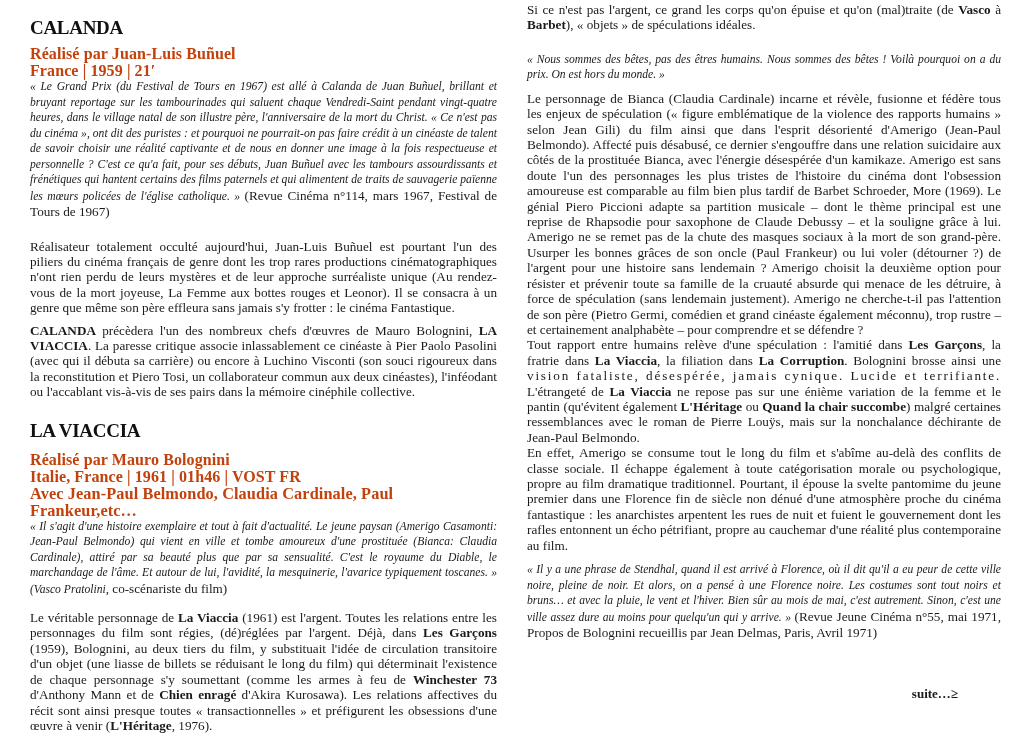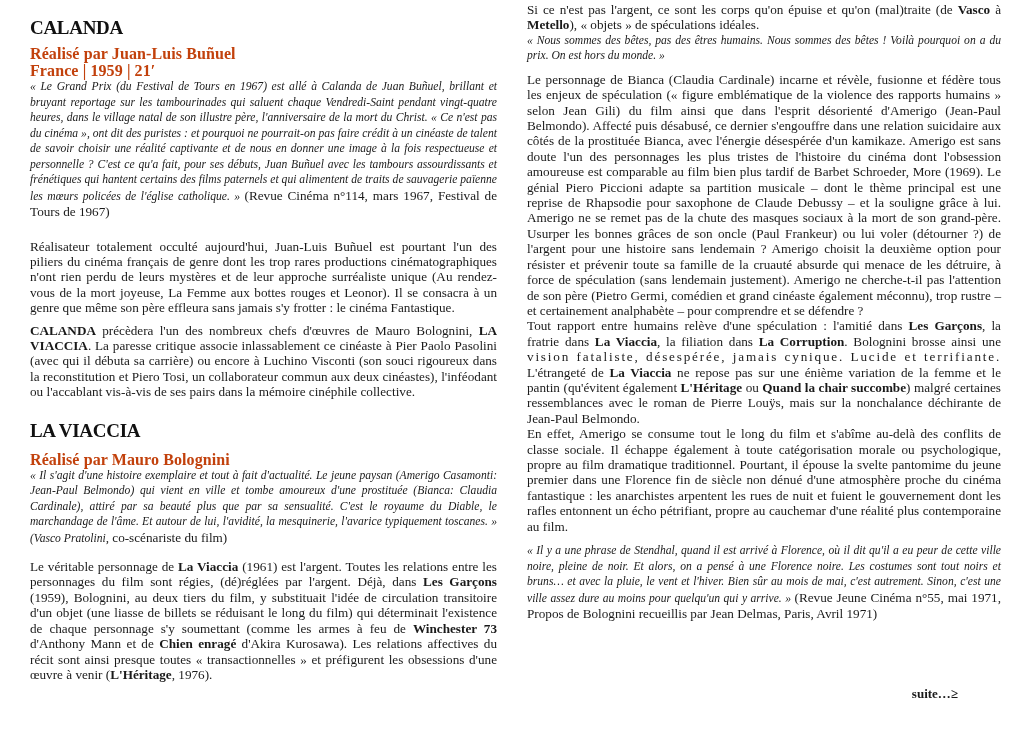--- a/index.html
+++ b/index.html
@@ -29,26 +29,28 @@
 <div class="col col-left">
   <h1 class="title" style="margin-top:17px;">CALANDA</h1>
   <p class="meta" style="margin-top:6px;">Réalisé par Juan-Luis Buñuel</p>
   <p class="meta">France | 1959 | 21′</p>
   <p class="quote"><span>« Le Grand Prix (du Festival de Tours en 1967) est allé à Calanda de Juan Buñuel, brillant et bruyant reportage sur les tambourinades qui saluent chaque Vendredi-Saint pendant vingt-quatre heures, dans le village natal de son illustre père, l'anniversaire de la mort du Christ. « Ce n'est pas du cinéma », ont dit des puristes : et pourquoi ne pourrait-on pas faire crédit à un cinéaste de talent de savoir choisir une réalité captivante et de nous en donner une image à la fois respectueuse et personnelle ? C'est ce qu'a fait, pour ses débuts, Juan Buñuel avec les tambours assourdissants et frénétiques qui hantent certains des films paternels et qui alimentent de traits de sauvagerie païenne les mœurs policées de l'église catholique. »</span> <span class="src">(Revue Cinéma n°114, mars 1967, Festival de Tours de 1967)</span></p>
   <p class="para" style="margin-top:18px;">Réalisateur totalement occulté aujourd'hui, Juan-Luis Buñuel est pourtant l'un des piliers du cinéma français de genre dont les trop rares productions cinématographiques n'ont rien perdu de leurs mystères et de leur approche surréaliste unique (Au rendez-vous de la mort joyeuse, La Femme aux bottes rouges et Leonor). Il se consacra à un genre que même son père effleura sans jamais s'y frotter : le cinéma Fantastique.</p>
   <p class="para" style="margin-top:7px;"><b>CALANDA</b><span> précèdera l'un des nombreux chefs d'œuvres de Mauro Bolognini, </span><b>LA VIACCIA</b><span>. La paresse critique associe inlassablement ce cinéaste à Pier Paolo Pasolini (avec qui il débuta sa carrière) ou encore à Luchino Visconti (son souci rigoureux dans la reconstitution et Piero Tosi, un collaborateur commun aux deux cinéastes), l'inféodant ou l'accablant vis-à-vis de ses pairs dans la mémoire cinéphile collective.</span></p>
 
   <h1 class="title" style="margin-top:20px;">LA VIACCIA</h1>
   <p class="meta" style="margin-top:9px;">Réalisé par Mauro Bolognini</p>
+  <p class="meta">Italie, France | 1961 | 01h46 | VOST FR</p>
+  <p class="meta" style="font-size:16.3px;">Avec Jean-Paul Belmondo, Claudia Cardinale, Paul Frankeur,etc…</p>
   <p class="quote"><span>« Il s'agit d'une histoire exemplaire et tout à fait d'actualité. Le jeune paysan (Amerigo Casamonti: Jean-Paul Belmondo) qui vient en ville et tombe amoureux d'une prostituée (Bianca: Claudia Cardinale), attiré par sa beauté plus que par sa sensualité. C'est le royaume du Diable, le marchandage de l'âme. Et autour de lui, l'avidité, la mesquinerie, l'avarice typiquement toscanes. »</span> <span>(Vasco Pratolini</span><span class="src">, co-scénariste du film)</span></p>
   <p class="para rich" style="margin-top:13px;"><span>Le véritable personnage de </span><b>La Viaccia</b><span> (1961) est l'argent. Toutes les relations entre les personnages du film sont régies, (dé)réglées par l'argent. Déjà, dans </span><b>Les Garçons</b><span> (1959), Bolognini, au deux tiers du film, y substituait l'idée de circulation transitoire d'un objet (une liasse de billets se réduisant le long du film) qui déterminait l'existence de chaque personnage s'y soumettant (comme les armes à feu de </span><b>Winchester 73</b><span> d'Anthony Mann et de </span><b>Chien enragé</b><span> d'Akira Kurosawa). Les relations affectives du récit sont ainsi presque toutes « transactionnelles » et préfigurent les obsessions d'une œuvre à venir (</span><b>L'Héritage</b><span>, 1976).</span></p>
 </div>
 
 <div class="col col-right">
-  <p class="para rich" style="margin-top:2px;"><span>Si ce n'est pas l'argent, ce sont les corps qu'on épuise et qu'on (mal)traite (de </span><b>Vasco</b><span> à </span><b>Metello</b><span>), « objets » de spéculations idéales.</span></p>
-  <p class="quote" style="margin-top:0;">« Nous sommes des bêtes, pas des êtres humains. Nous sommes des bêtes ! Voilà pourquoi on a du prix. On est hors du monde. »</p>
+  <p class="para rich" style="margin-top:2px;"><span>Si ce n'est pas l'argent, ce grand les corps qu'on épuise et qu'on (mal)traite (de </span><b>Vasco</b><span> à </span><b>Barbet</b><span>), « objets » de spéculations idéales.</span></p>
+  <p class="quote" style="margin-top:19px;">« Nous sommes des bêtes, pas des êtres humains. Nous sommes des bêtes ! Voilà pourquoi on a du prix. On est hors du monde. »</p>
   <p class="para" style="margin-top:8px;">Le personnage de Bianca (Claudia Cardinale) incarne et révèle, fusionne et fédère tous les enjeux de spéculation (« figure emblématique de la violence des rapports humains » selon Jean Gili) du film ainsi que dans l'esprit désorienté d'Amerigo (Jean-Paul Belmondo). Affecté puis désabusé, ce dernier s'engouffre dans une relation suicidaire aux côtés de la prostituée Bianca, avec l'énergie désespérée d'un kamikaze. Amerigo est sans doute l'un des personnages les plus tristes de l'histoire du cinéma dont l'obsession amoureuse est comparable au film bien plus tardif de Barbet Schroeder, More (1969). Le génial Piero Piccioni adapte sa partition musicale – dont le thème principal est une reprise de Rhapsodie pour saxophone de Claude Debussy – et la souligne grâce à lui. Amerigo ne se remet pas de la chute des masques sociaux à la mort de son grand-père. Usurper les bonnes grâces de son oncle (Paul Frankeur) ou lui voler (détourner ?) de l'argent pour une histoire sans lendemain ? Amerigo choisit la deuxième option pour résister et prévenir toute sa famille de la cruauté absurde qui menace de les détruire, à force de spéculation (sans lendemain justement). Amerigo ne cherche-t-il pas l'attention de son père (Pietro Germi, comédien et grand cinéaste également méconnu), trop rustre – et certainement analphabète – pour comprendre et se défendre ?</p>
   <p class="para"><span class="rich"><span>Tout rapport entre humains relève d'une spéculation : l'amitié dans </span><b>Les Garçons</b><span>, la fratrie dans </span><b>La Viaccia</b><span>, la filiation dans </span><b>La Corruption</b><span>. Bolognini brosse ainsi une </span></span><span class="wide">vision fataliste, désespérée, jamais cynique. Lucide et terrifiante.</span><span class="rich"><span> L'étrangeté de </span><b>La Viaccia</b><span> ne repose pas sur une énième variation de la femme et le pantin (qu'évitent également </span><b>L'Héritage</b><span> ou </span><b>Quand la chair succombe</b><span>) malgré certaines ressemblances avec le roman de Pierre Louÿs, mais sur la nonchalance déchirante de Jean-Paul Belmondo.</span></span></p>
   <p class="para">En effet, Amerigo se consume tout le long du film et s'abîme au-delà des conflits de classe sociale. Il échappe également à toute catégorisation morale ou psychologique, propre au film dramatique traditionnel. Pourtant, il épouse la svelte pantomime du jeune premier dans une Florence fin de siècle non dénué d'une atmosphère proche du cinéma fantastique : les anarchistes arpentent les rues de nuit et fuient le gouvernement dont les rafles entonnent un écho pétrifiant, propre au cauchemar d'une réalité plus contemporaine au film.</p>
   <p class="quote" style="margin-top:9px;"><span>« Il y a une phrase de Stendhal, quand il est arrivé à Florence, où il dit qu'il a eu peur de cette ville noire, pleine de noir. Et alors, on a pensé à une Florence noire. Les costumes sont tout noirs et bruns… et avec la pluie, le vent et l'hiver. Bien sûr au mois de mai, c'est autrement. Sinon, c'est une ville assez dure au moins pour quelqu'un qui y arrive. »</span> <span class="src">(Revue Jeune Cinéma n°55, mai 1971, Propos de Bolognini recueillis par Jean Delmas, Paris, Avril 1971)</span></p>
 </div>
 
 <div class="suite">suite…≥</div>
 
 </body></html>

